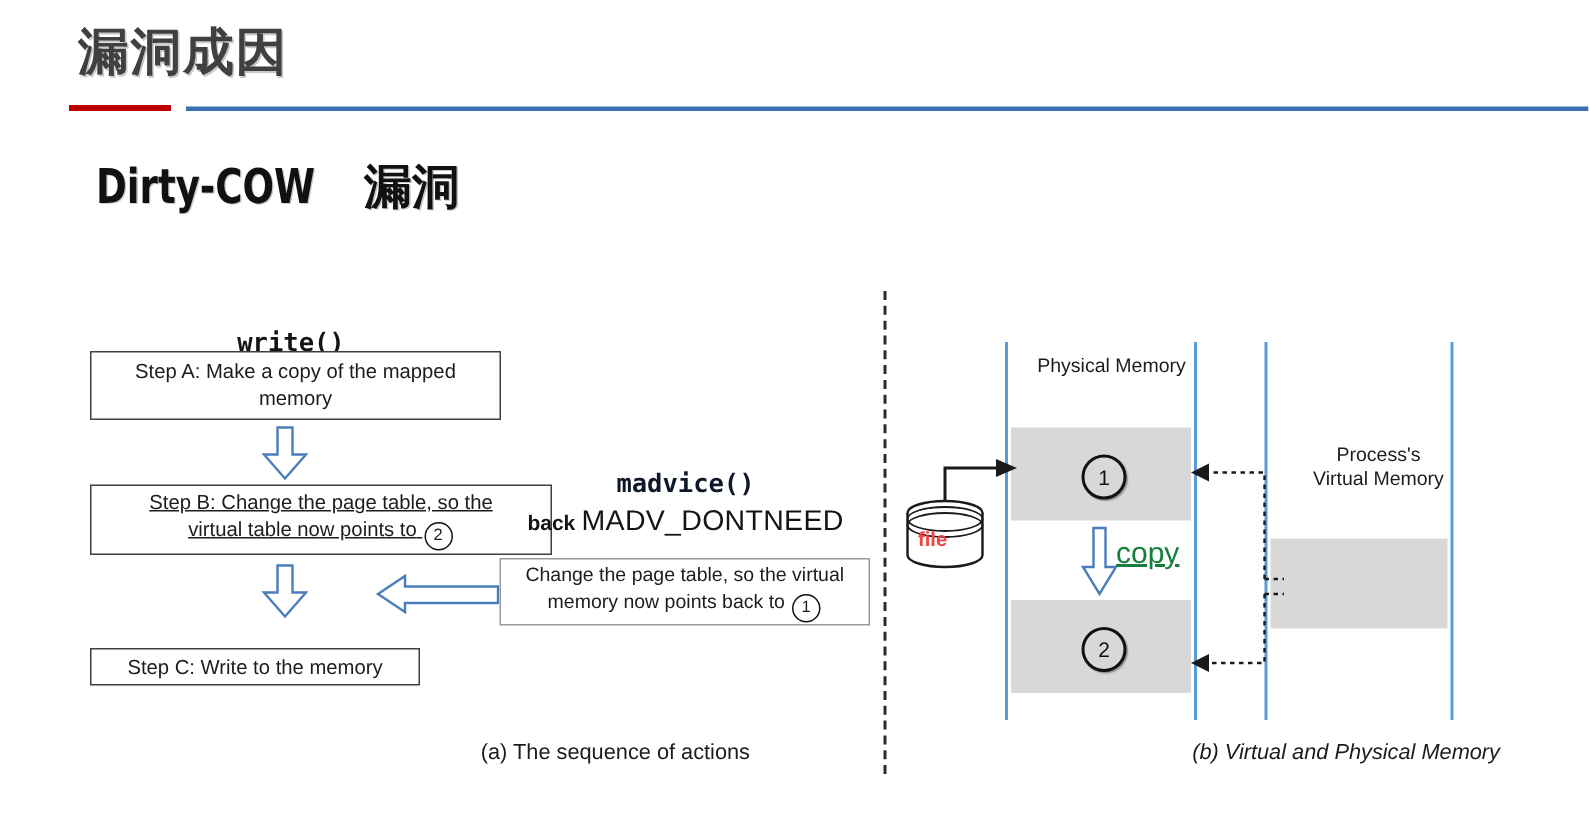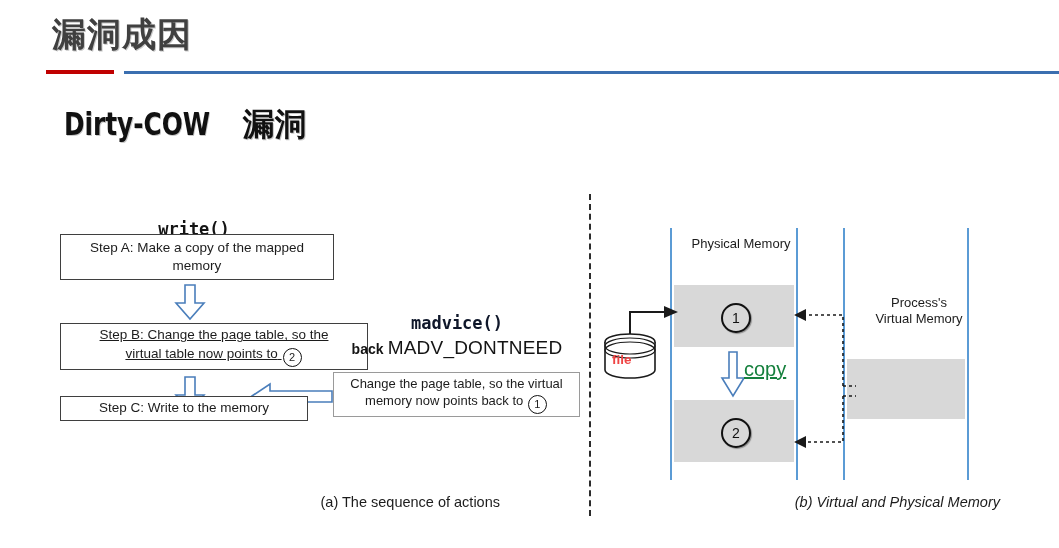--- a/index.html
+++ b/index.html
@@ -107,21 +107,21 @@
     width: 268px;
     text-align: center;
     font-family: "DejaVu Sans Mono", monospace;
     font-size: 17px;
     font-weight: 700;
     color: #141414;
     margin-top: 16px;
   }
   #step-a { left: 60px;  top: 234px; width: 274px; height: 46px; }
   #step-b { left: 60px;  top: 323px; width: 308px; height: 47px; text-decoration: underline; }
-  #step-c { left: 60px;  top: 396px; width: 248px; height: 25px; }
+  #step-c { left: 60px;  top: 432px; width: 220px; height: 25px; align-items: flex-end; }
 
   #madvice-label {
     position: absolute;
     left: 333px;
     top: 313px;
     width: 248px;
     text-align: center;
     font-family: "DejaVu Sans Mono", monospace;
     font-size: 17px;
     font-weight: 700;

